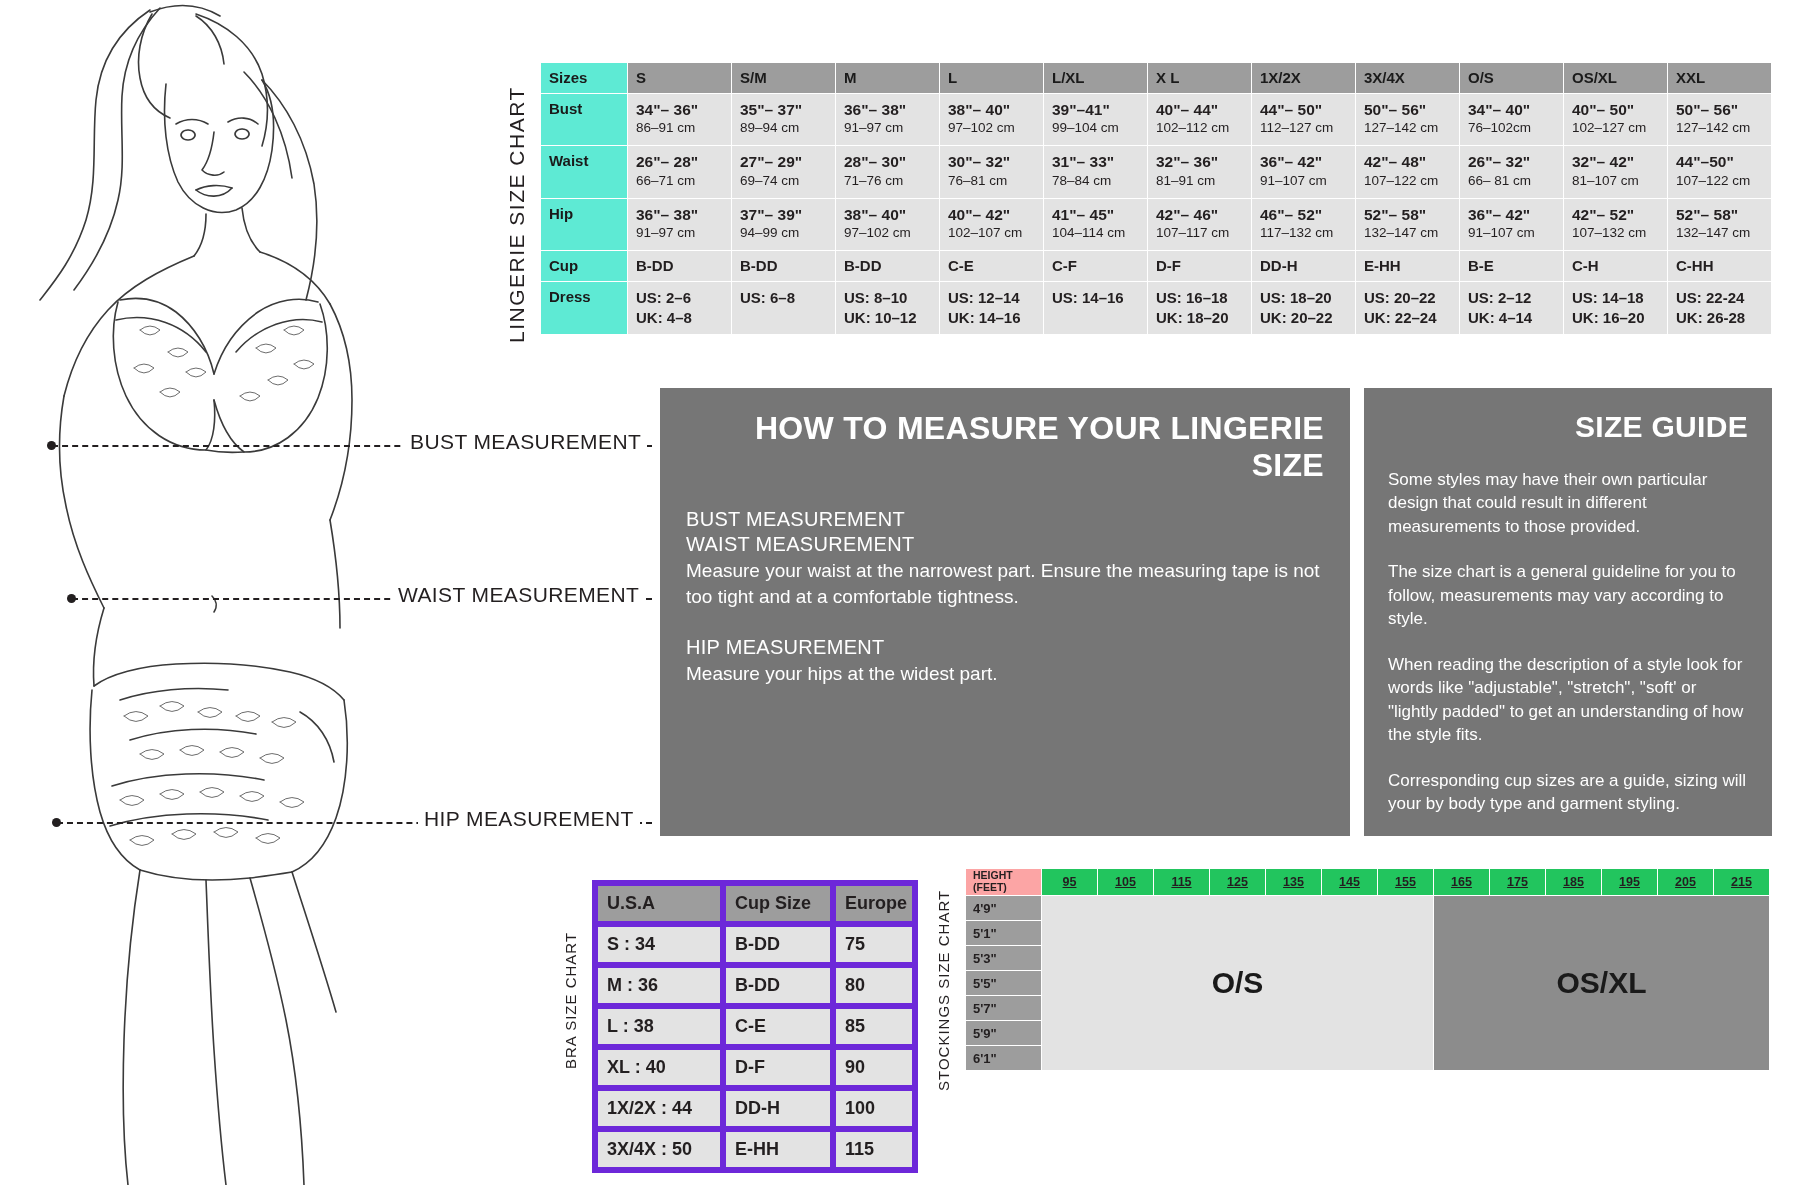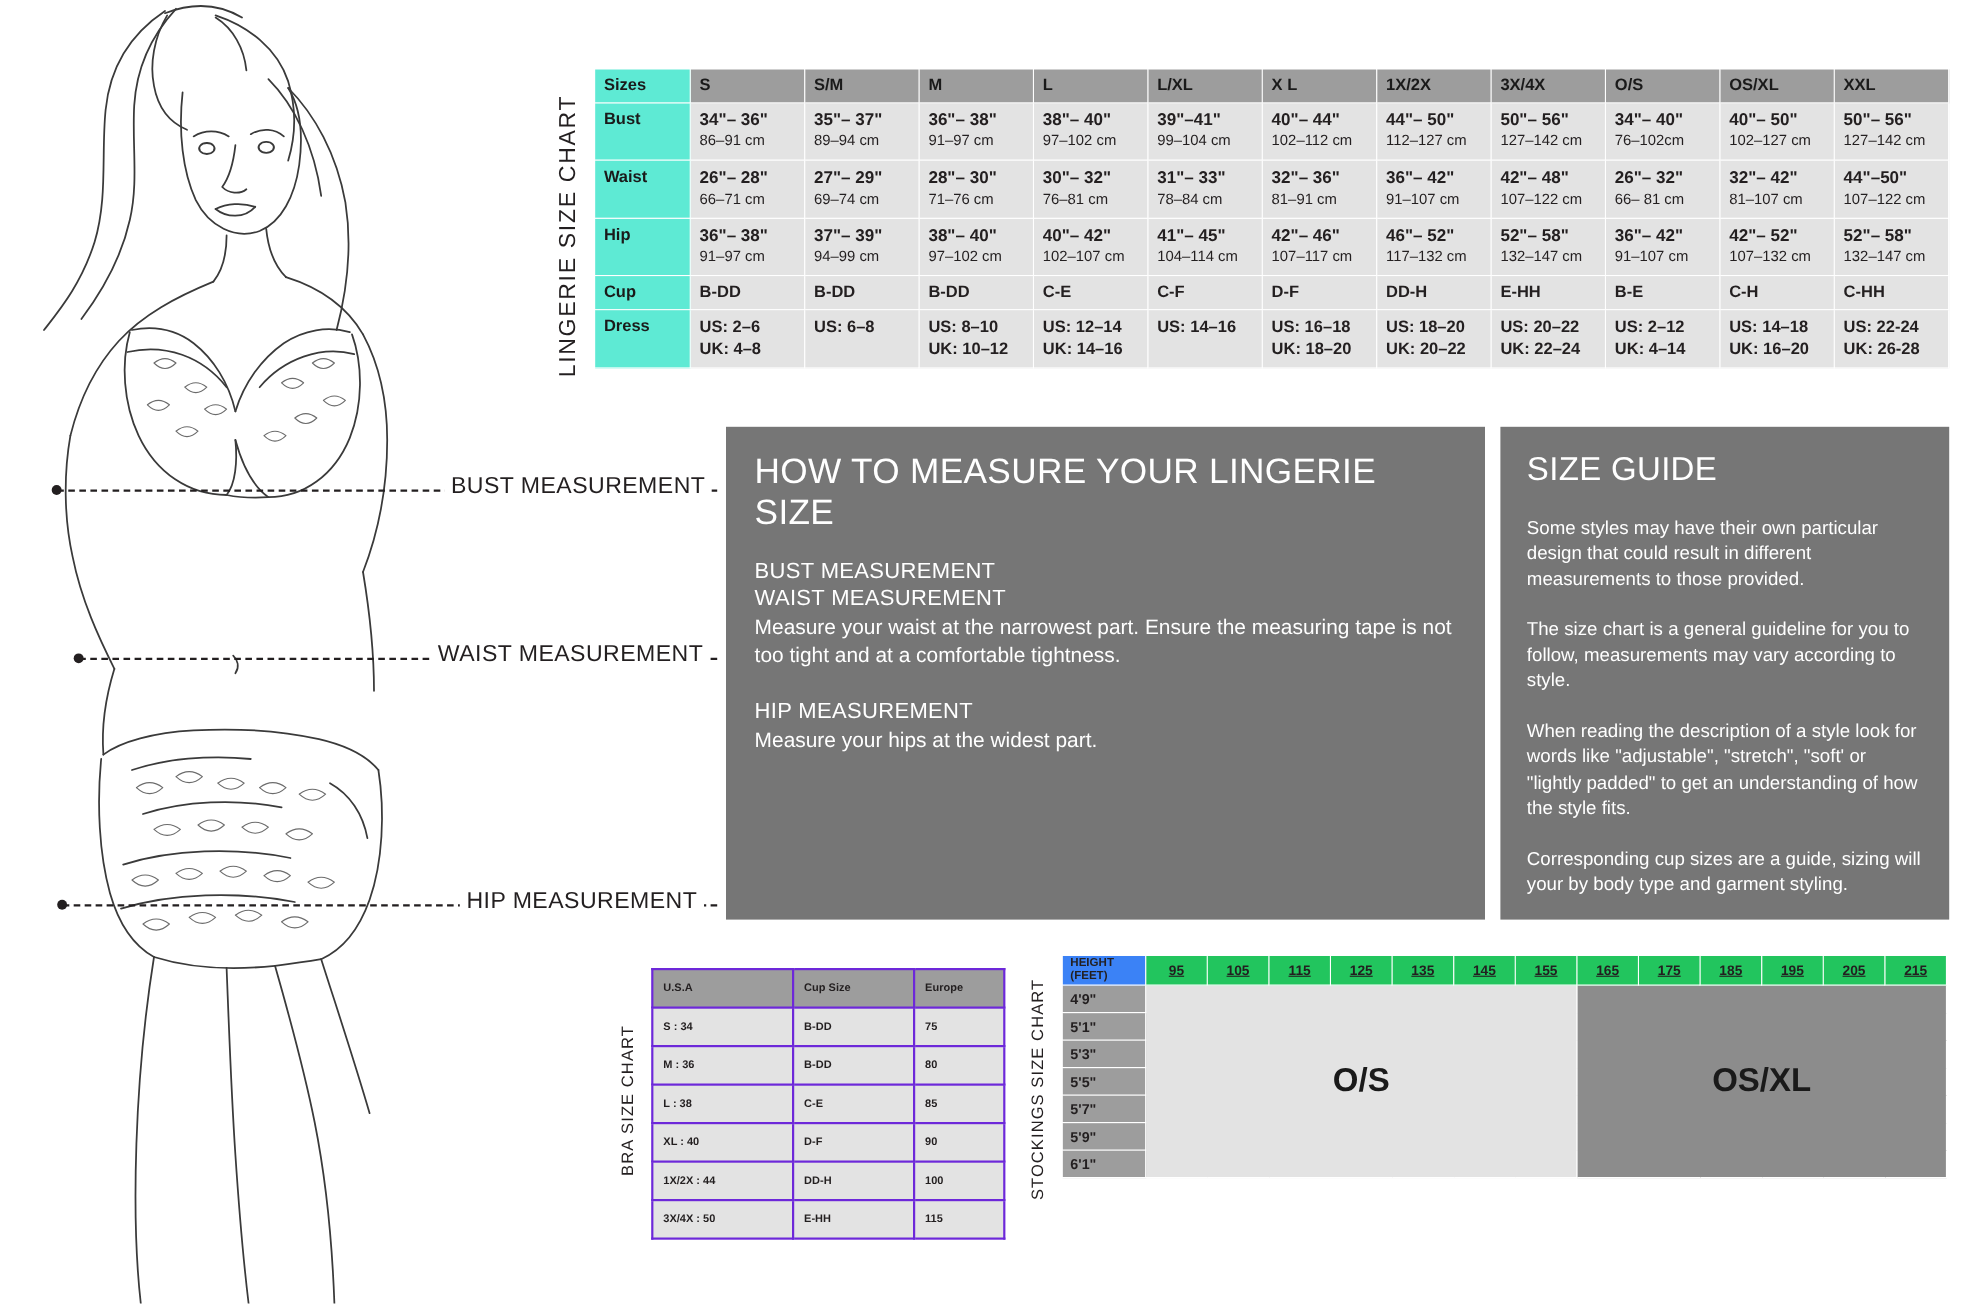--- a/index.html
+++ b/index.html
@@ -122,22 +122,23 @@
     left: 1364px;
     top: 388px;
     width: 408px;
     height: 448px;
     padding: 22px 24px 0 24px;
     box-sizing: border-box;
   }
   .panel h2 {
     margin: 0 0 24px 0;
     font-size: 32px;
-    font-weight: normal;
+    font-weight: bold;
     letter-spacing: 0.3px;
+    text-align: right;
   }
   .panel-guide h2 { font-size: 30px; }
   .panel h3 {
     margin: 0 0 2px 0;
     font-size: 20px;
     font-weight: normal;
     letter-spacing: 0.3px;
   }
   .panel p {
     margin: 0 0 26px 0;
@@ -154,23 +155,23 @@
   
   .bra-chart {
     position: absolute;
     left: 592px;
     top: 880px;
     width: 320px;
     border-collapse: collapse;
     table-layout: fixed;
   }
   .bra-chart td {
-    border: 2px solid #6d28d9;
+    border: 6px solid #6d28d9;
     background: #e3e3e3;
-    font-size: 10px;
+    font-size: 18px;
     font-weight: bold;
     padding: 7px 9px;
     height: 19px;
   }
   .bra-chart tr:first-child td { background: #9d9d9d; }
   .bra-chart col.c1 { width: 128px; }
   .bra-chart col.c2 { width: 110px; }
   .bra-chart col.c3 { width: 82px; }
 
   
@@ -188,21 +189,21 @@
   .stk-chart td {
     border: 1px solid #ffffff;
     font-size: 12.5px;
     font-weight: bold;
     text-align: center;
     background: #e3e3e3;
     padding: 0;
     height: 24px;
   }
   .stk-chart td.corner {
-    background: #3b82f6;
+    background: #fca5a5;
     font-size: 10.5px;
     line-height: 1.12;
     text-align: left;
     padding-left: 7px;
     width: 68px;
   }
   .stk-chart td.chead { background: #22c55e; height: 26px; text-decoration: underline; }
   .stk-chart td.rowlbl {
     background: #9d9d9d;
     text-align: left;

